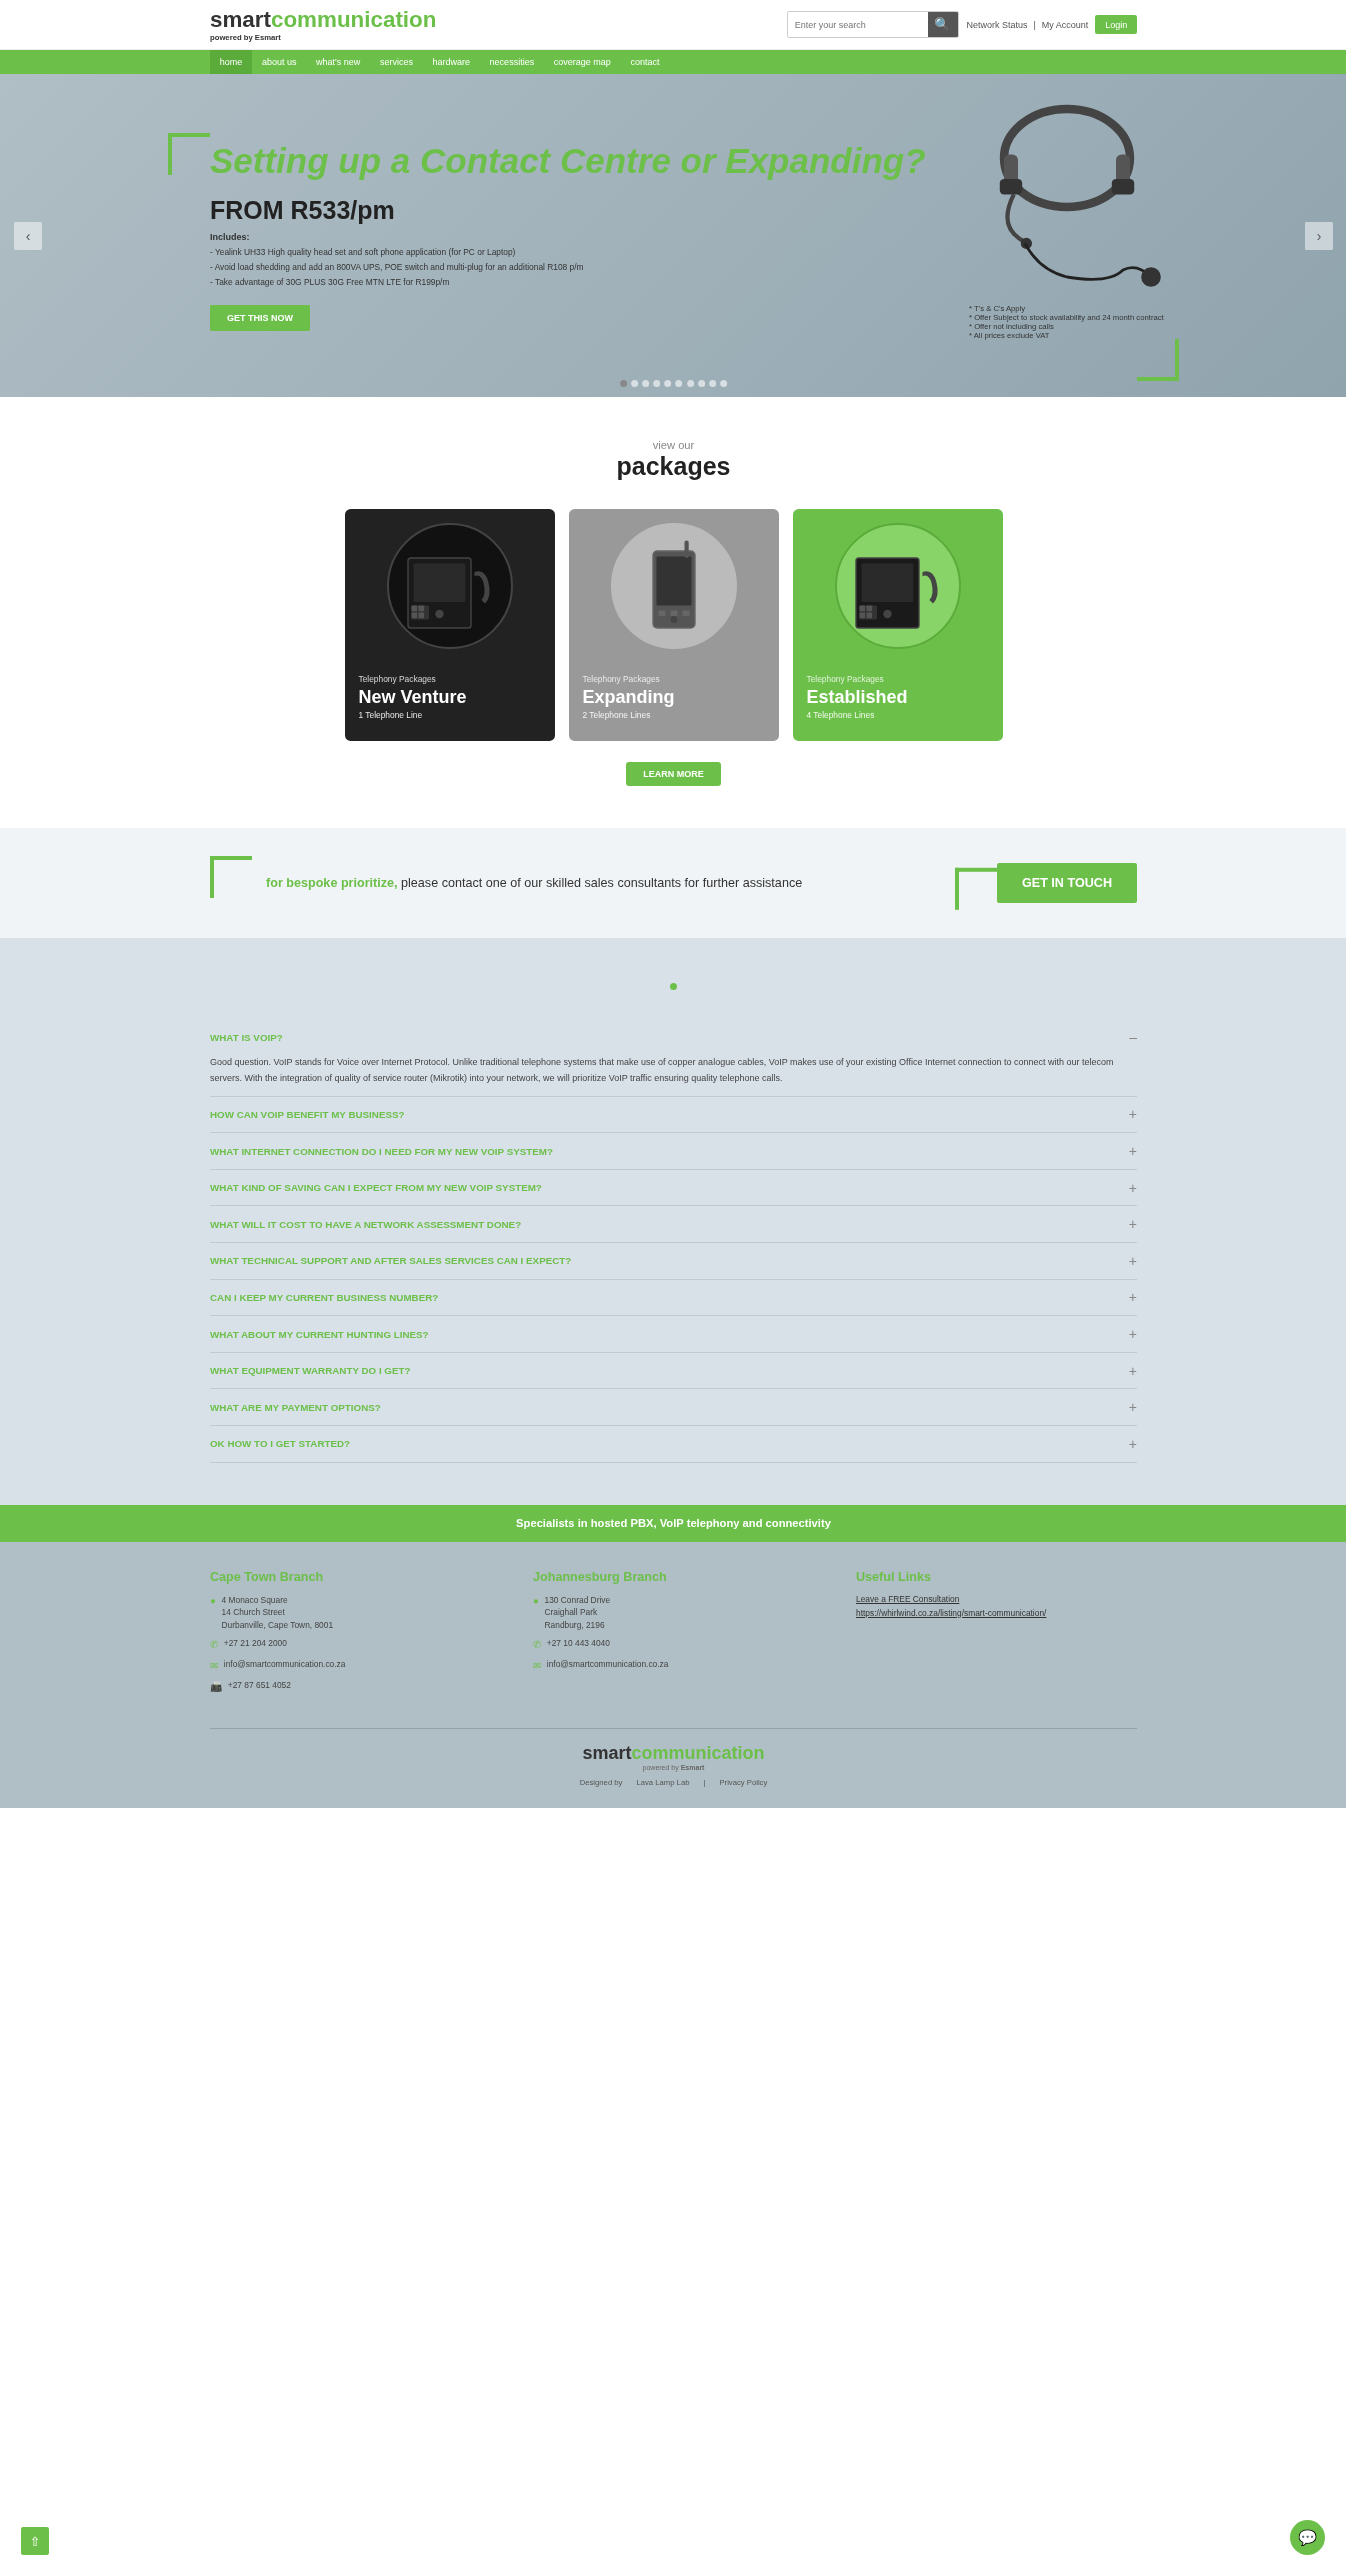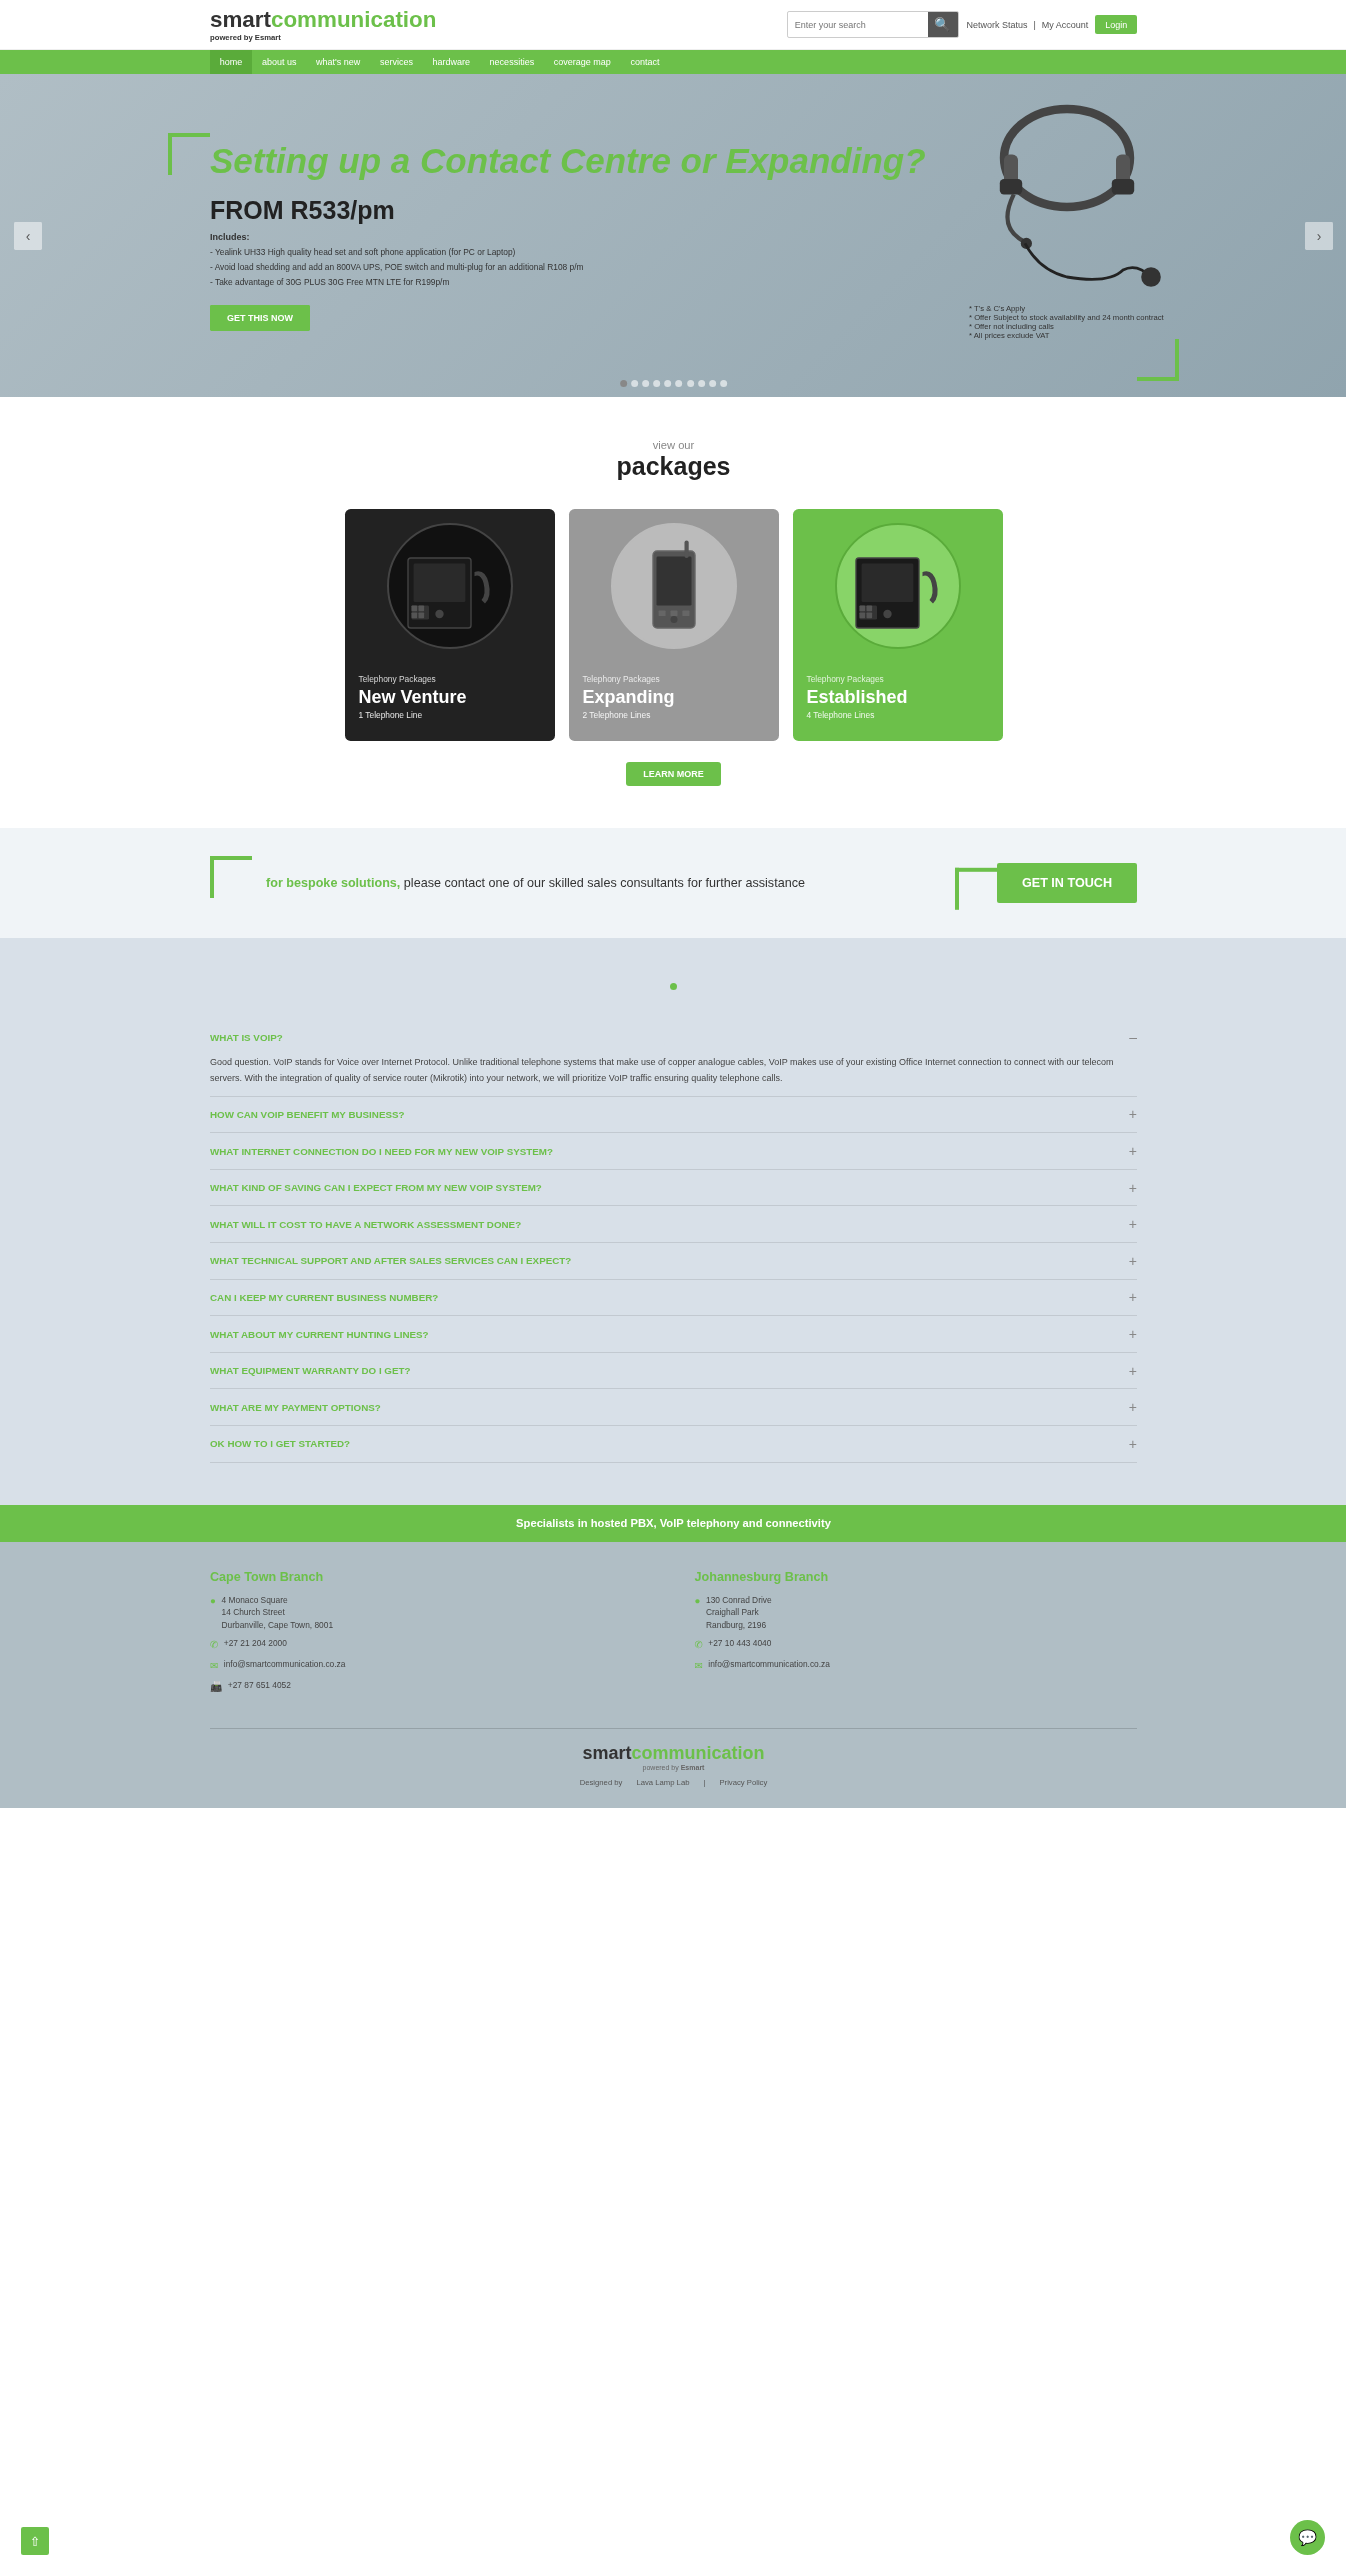--- a/index.html
+++ b/index.html
@@ -279,21 +279,21 @@
   <div>
     <button class="learn-more-btn">LEARN MORE</button>
   </div>
 </div>
 
 <div class="bespoke-section">
   <div class="bespoke-bracket-left">
     <div class="green-corner-tl"></div>
   </div>
   <p class="bespoke-text">
-    <strong>for bespoke solutions,</strong>
+    <strong>for bespoke prioritize,</strong>
     <span> please contact one of our skilled sales consultants for further assistance</span>
   </p>
   <div class="bespoke-bracket-right">
     <div class="green-corner-br"></div>
   </div>
   <button class="get-in-touch-btn">GET IN TOUCH</button>
 </div>
 
 <div class="faq-section">
   <div class="faq-dot-container">
@@ -437,20 +437,27 @@
       <div class="footer-item">
         <span class="footer-icon">✆</span>
         <span>+27 10 443 4040</span>
       </div>
       <div class="footer-item">
         <span class="footer-icon">✉</span>
         <span>info@smartcommunication.co.za</span>
       </div>
     </div>
 
+    <div class="footer-col">
+      <div class="footer-branch-title">
+        <span>Useful</span> <span style="color:#6cc04a;">Links</span>
+      </div>
+      <a href="#" class="footer-link">Leave a FREE Consultation</a>
+      <a href="#" class="footer-link">https://whirlwind.co.za/listing/smart-communication/</a>
+    </div>
   </div>
 
   <div class="footer-logo-area">
     <div class="footer-logo-text">
       <span class="smart">smart</span><span class="communication">communication</span>
     </div>
     <div class="footer-logo-sub">
       <span>powered by</span> <span style="font-weight:bold;">Esmart</span>
     </div>
     <div class="footer-bottom">

